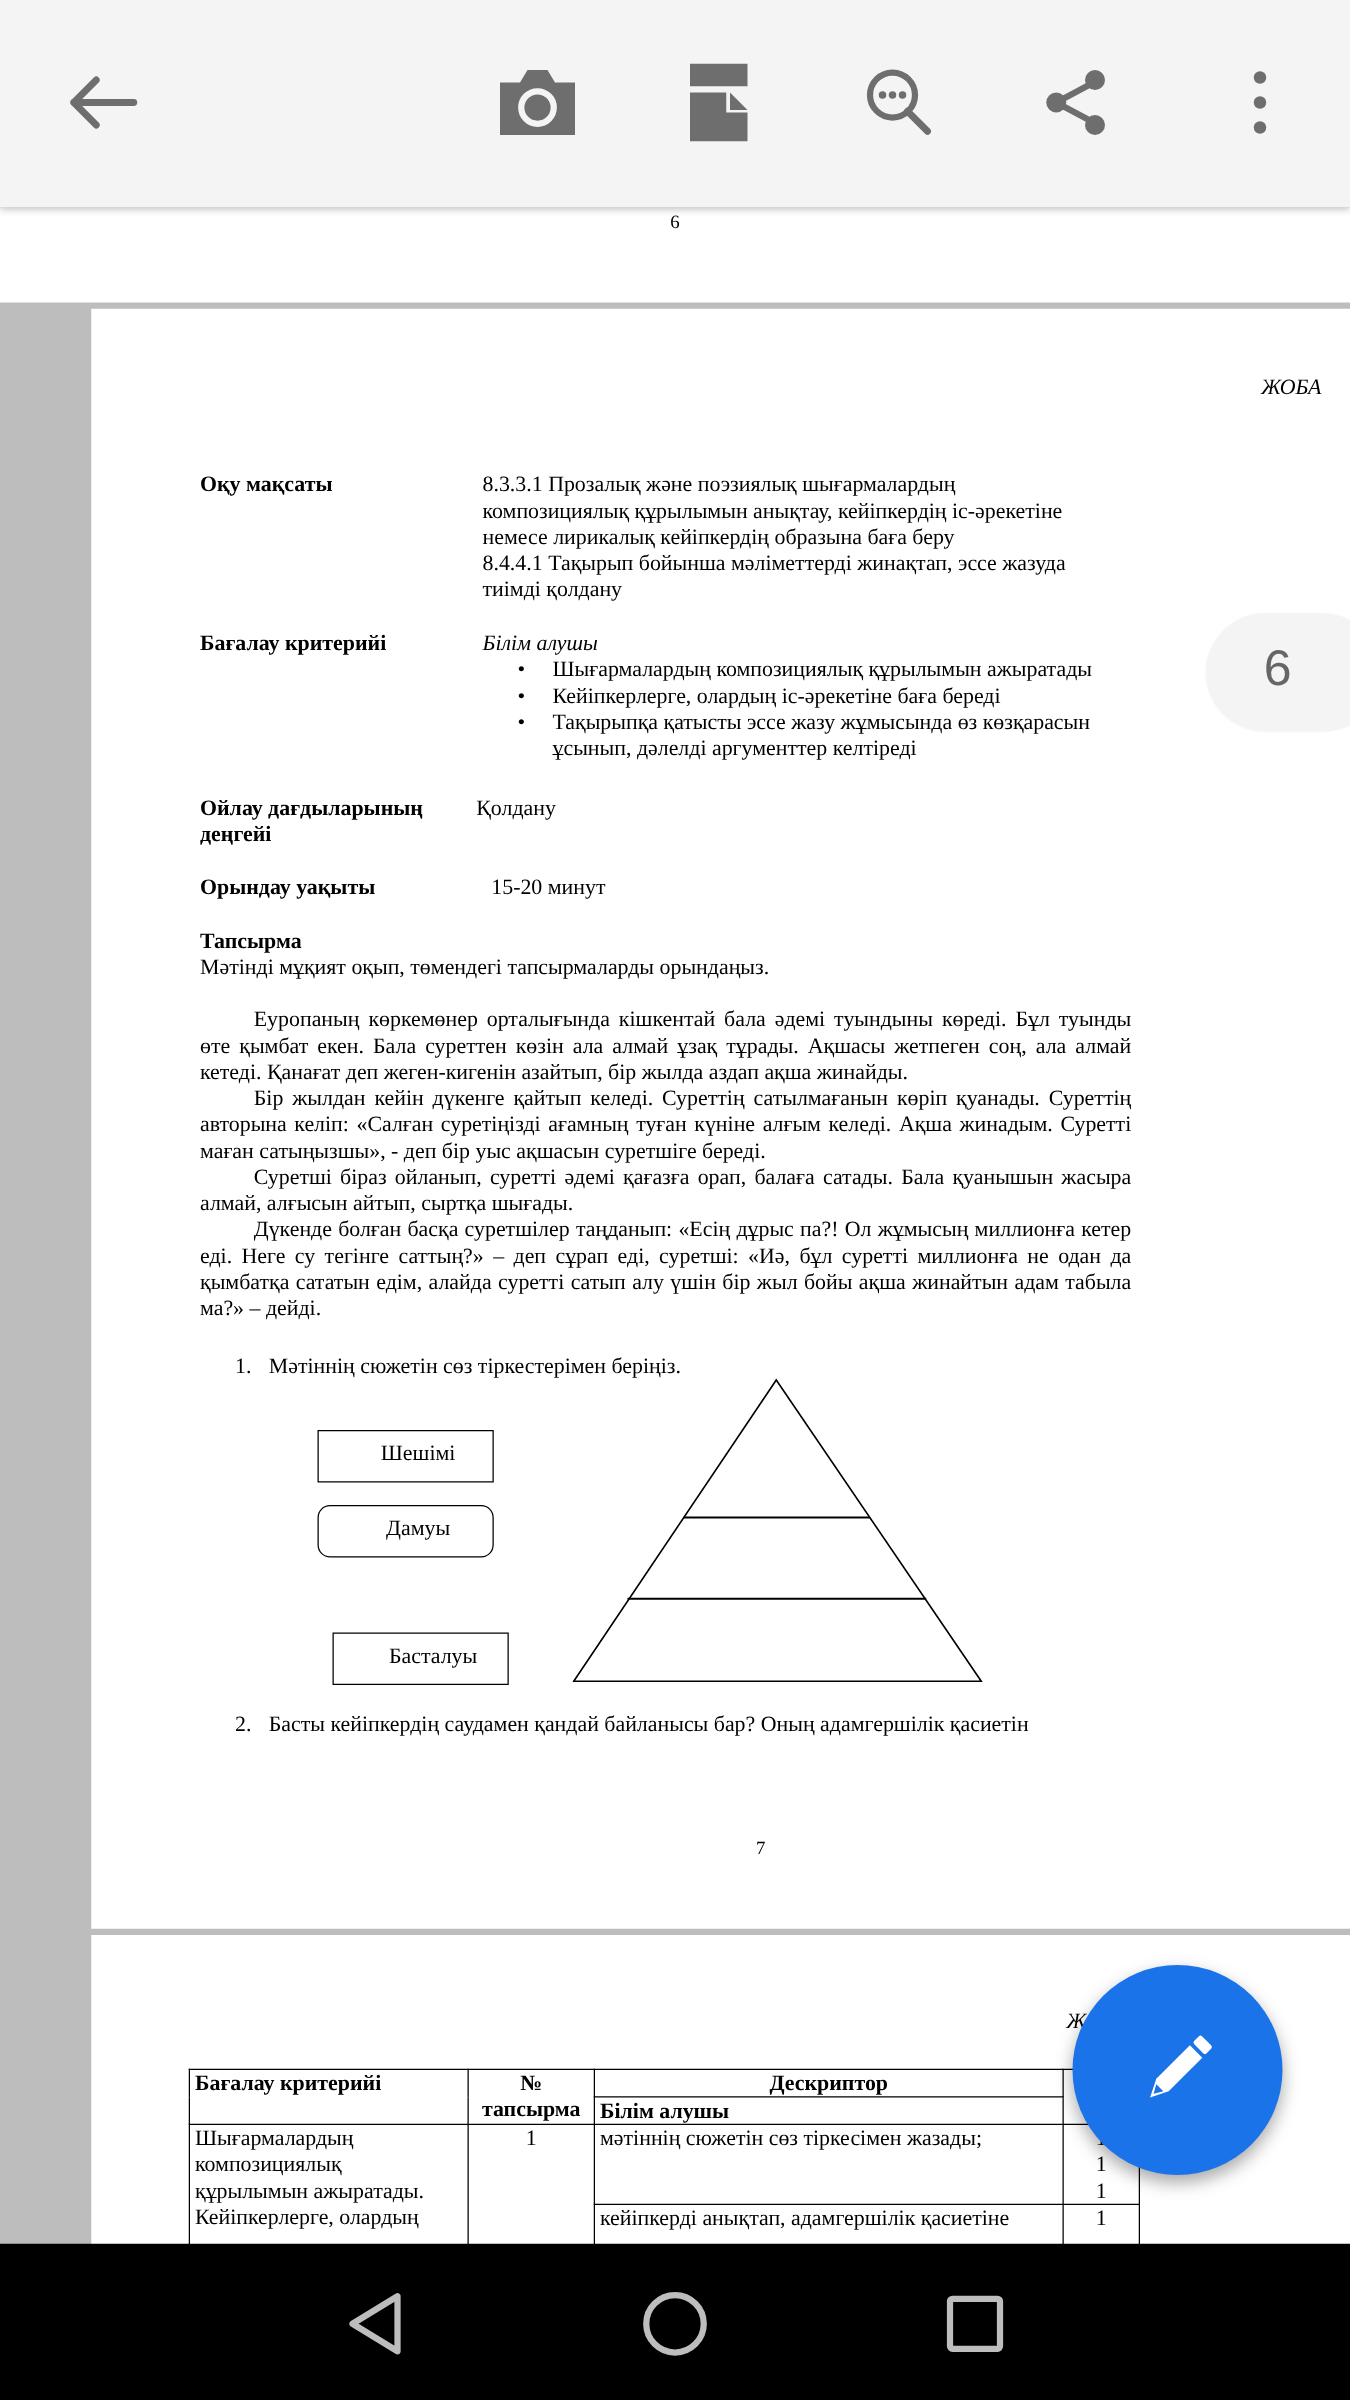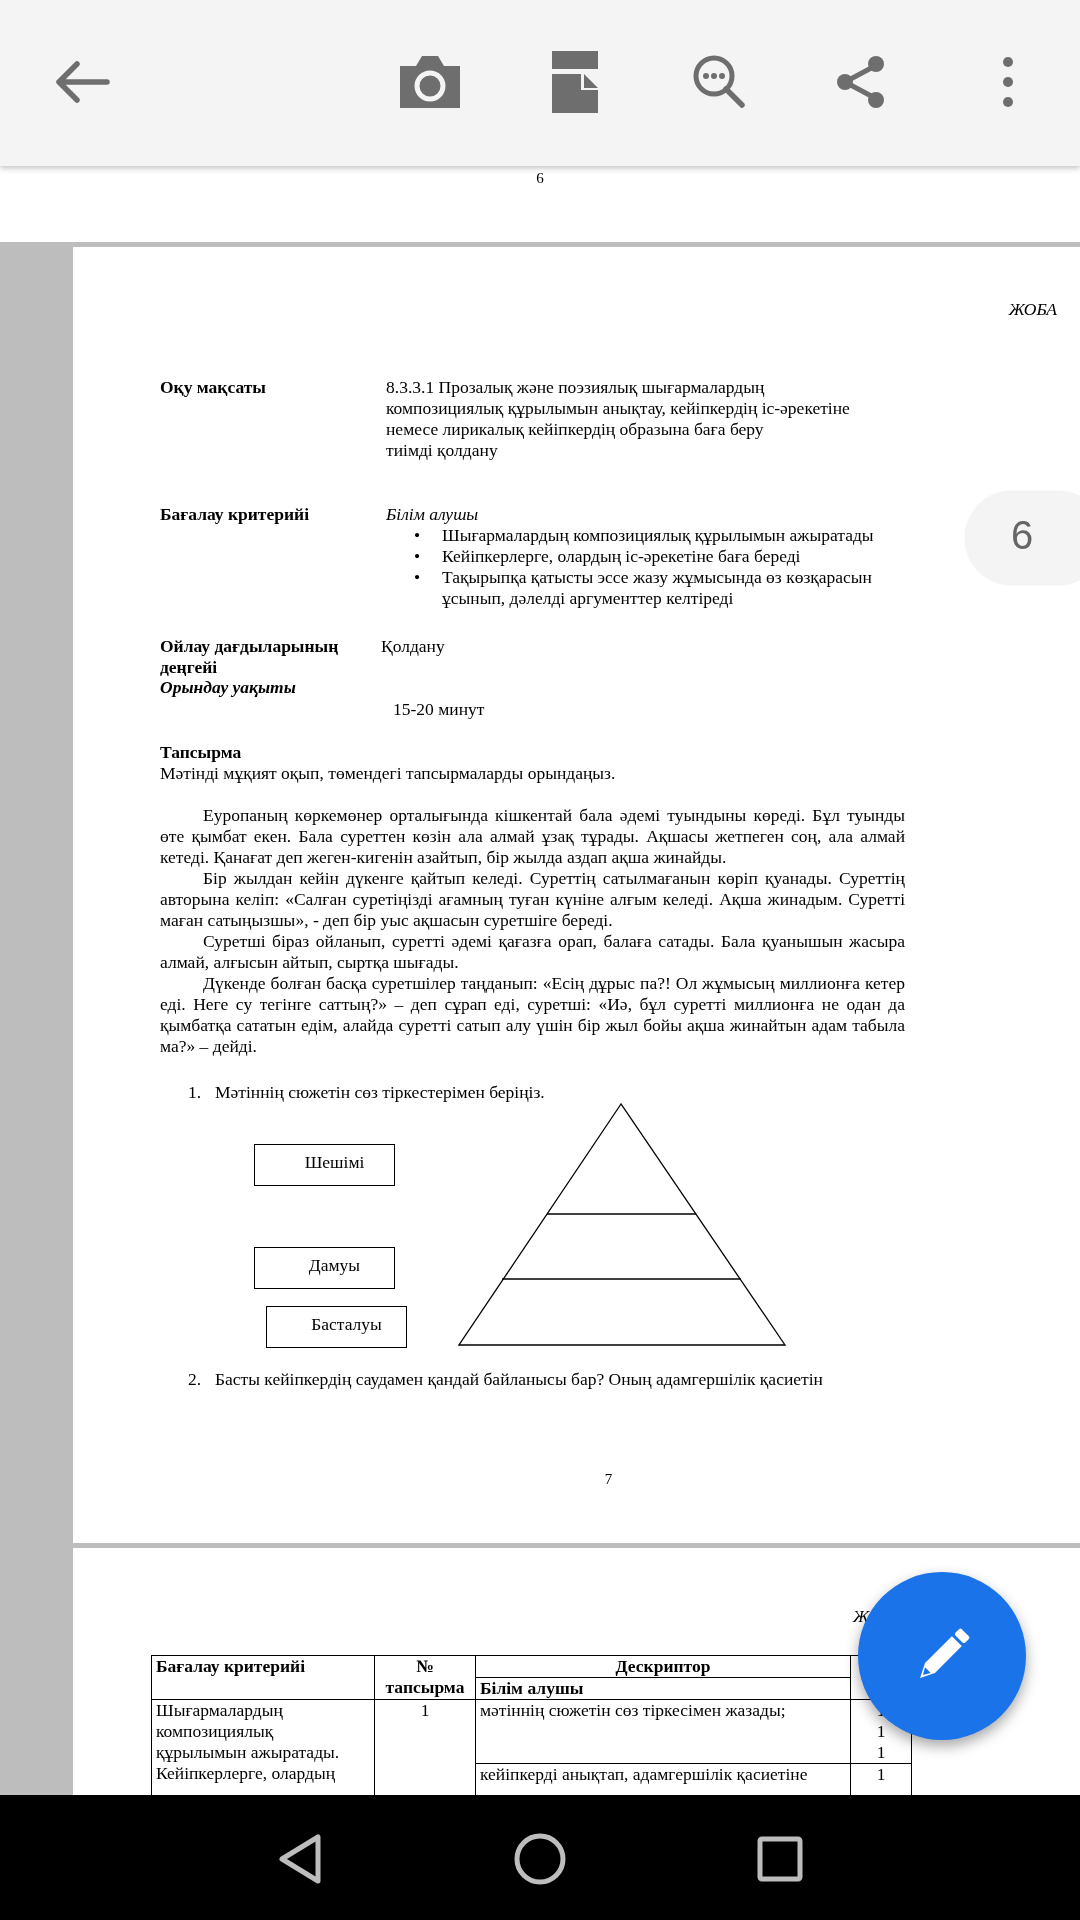--- a/index.html
+++ b/index.html
@@ -100,57 +100,58 @@
 </div>
 
 <div id="page-main" class="page">
   <div class="doc ital" style="right:87px; top:52px;">ЖОБА</div>
 
   <div class="doc bold" style="left:87px; top:130px;">Оқу мақсаты</div>
   <div class="doc" style="left:313px; top:130px; width:540px;">
     <div>8.3.3.1 Прозалық және поэзиялық шығармалардың</div>
     <div>композициялық құрылымын анықтау, кейіпкердің іс-әрекетіне</div>
     <div>немесе лирикалық кейіпкердің образына баға беру</div>
+    <div>8.4.4.1 Тақырып бойынша мәліметтерді  жинақтап, эссе жазуда</div>
     <div>тиімді қолдану</div>
   </div>
 
   <div class="doc bold" style="left:87px; top:257px;">Бағалау критерийі</div>
   <div class="doc" style="left:313px; top:257px; width:540px;">
     <div class="ital">Білім алушы</div>
     <ul class="crit">
       <li>Шығармалардың композициялық құрылымын ажыратады</li>
       <li>Кейіпкерлерге, олардың іс-әрекетіне баға береді</li>
       <li>Тақырыпқа қатысты  эссе жазу жұмысында өз көзқарасын ұсынып, дәлелді аргументтер келтіреді</li>
     </ul>
   </div>
 
   <div class="doc bold" style="left:87px; top:389px;">
     <div>Ойлау дағдыларының</div>
     <div>деңгейі</div>
   </div>
   <div class="doc" style="left:308px; top:389px;">Қолдану</div>
 
-  <div class="doc bold" style="left:87px; top:430px;font-style:italic;">Орындау уақыты</div>
+  <div class="doc bold" style="left:87px; top:452px;">Орындау уақыты</div>
   <div class="doc" style="left:320px; top:452px;">15-20 минут</div>
 
   <div class="doc bold" style="left:87px; top:495px;">Тапсырма</div>
   <div class="doc" style="left:87px; top:516px;">Мәтінді мұқият оқып, төмендегі тапсырмаларды орындаңыз.</div>
 
   <div class="doc just" style="left:87px; top:558px; width:745px;">
     <div style="text-indent:43px;">Еуропаның көркемөнер орталығында кішкентай бала әдемі туындыны көреді. Бұл туынды өте қымбат екен. Бала суреттен көзін ала алмай ұзақ тұрады. Ақшасы жетпеген соң, ала алмай кетеді. Қанағат деп жеген-кигенін азайтып, бір жылда аздап ақша жинайды.</div>
     <div style="text-indent:43px;">Бір жылдан кейін дүкенге қайтып келеді. Суреттің сатылмағанын көріп қуанады. Суреттің авторына келіп: «Салған суретіңізді ағамның туған күніне алғым келеді. Ақша жинадым. Суретті маған сатыңызшы», - деп бір уыс ақшасын суретшіге береді.</div>
     <div style="text-indent:43px;">Суретші біраз ойланып, суретті әдемі қағазға орап, балаға сатады. Бала қуанышын жасыра алмай, алғысын айтып, сыртқа шығады.</div>
     <div style="text-indent:43px;">Дүкенде болған басқа суретшілер таңданып: «Есің дұрыс па?! Ол жұмысың миллионға кетер еді. Неге су тегінге саттың?» – деп сұрап еді, суретші: «Иә, бұл суретті миллионға не одан да қымбатқа сататын едім, алайда суретті сатып алу үшін бір жыл бойы ақша жинайтын адам табыла ма?» – дейді.</div>
   </div>
 
   <div class="doc" style="left:115px; top:835px;">1.</div>
   <div class="doc" style="left:142px; top:835px;">Мәтіннің сюжетін сөз тіркестерімен беріңіз.</div>
 
   <div class="plot-box" style="left:181px; top:897px;">Шешімі</div>
-  <div class="plot-box" style="left:181px; top:1000px;">Дамуы</div>
+  <div class="plot-box" style="left:181px; top:957px;border-radius:10px;">Дамуы</div>
   <div class="plot-box" style="left:193px; top:1059px;font-family:Liberation Serif, serif;">Басталуы</div>
 
   <svg class="abs" style="left:385px; top:855px;" width="335" height="246" viewBox="0 0 335 246">
     <polygon points="163,2 1,243 327,243" fill="none" stroke="#000" stroke-width="1.3"></polygon>
     <line x1="89" y1="112" x2="238" y2="112" stroke="#000" stroke-width="1.5"></line>
     <line x1="44" y1="177" x2="283" y2="177" stroke="#000" stroke-width="1.5"></line>
   </svg>
 
   <div class="doc" style="left:115px; top:1122px;">2.</div>
   <div class="doc" style="left:142px; top:1122px;">

